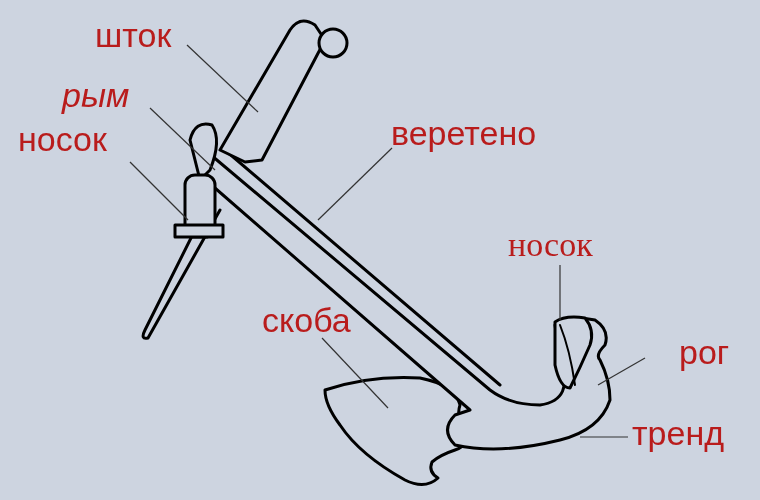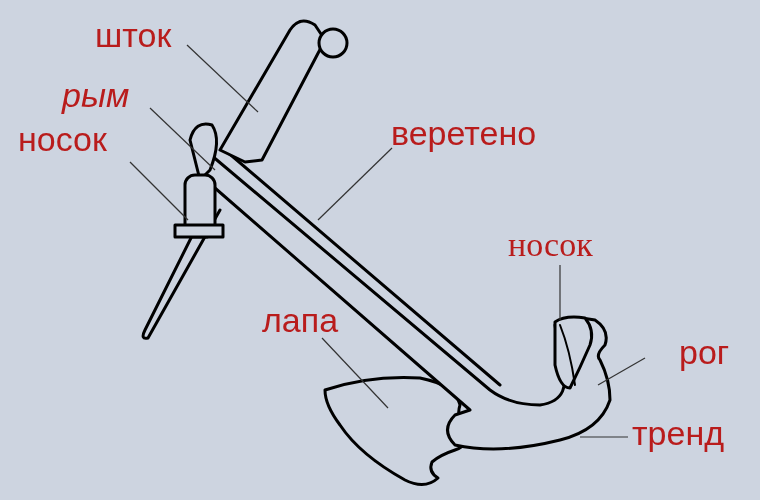--- a/index.html
+++ b/index.html
@@ -40,15 +40,15 @@
     <line x1="645" y1="358" x2="598" y2="385"></line>
     <line x1="628" y1="437" x2="580" y2="437"></line>
   </g>
 </svg>
 
 <div class="lbl" style="left:95px;top:18px;">шток</div>
 <div class="lbl" style="left:62px;top:78px;font-style:italic;">рым</div>
 <div class="lbl" style="left:18px;top:122px;">носок</div>
 <div class="lbl" style="left:391px;top:116px;">веретено</div>
 <div class="lbl" style="left:508px;top:228px;font-family:Liberation Serif, serif;">носок</div>
-<div class="lbl" style="left:262px;top:303px;">лапа</div>
+<div class="lbl" style="left:262px;top:303px;">скоба</div>
 <div class="lbl" style="left:679px;top:335px;">рог</div>
 <div class="lbl" style="left:632px;top:416px;">тренд</div>
 
 </body></html>

